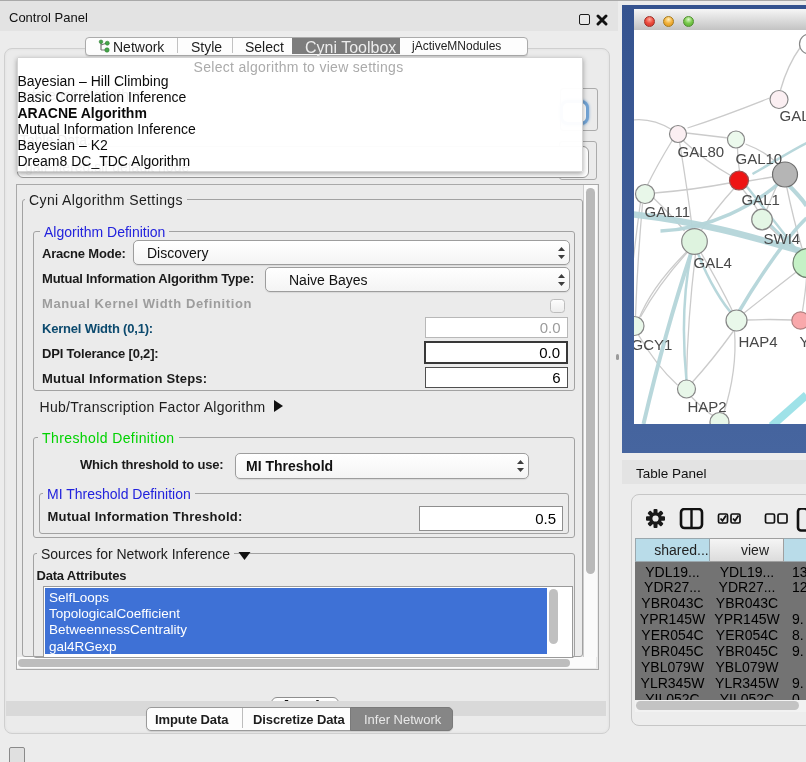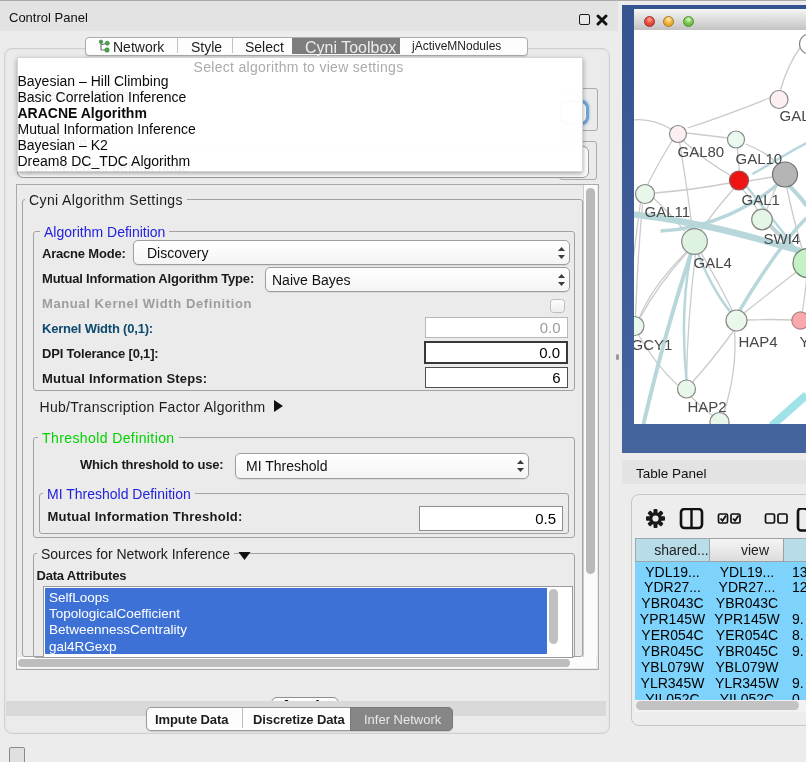--- a/index.html
+++ b/index.html
@@ -64,55 +64,55 @@
 <div class="lbl" style="left:42px;top:246px;">Aracne Mode:</div>
 <div class="combo" style="left:133px;top:240px;width:435px;height:23px;">
   <span class="ct">Discovery</span>
   <svg class="arr" viewBox="0 0 9 14">
       <path d="M1 5 L4.5 1 L8 5 Z M1 9 L4.5 13 L8 9 Z" fill="#3d3d3d"></path>
     </svg>
 </div>
 
 <div class="lbl" style="left:42px;top:271px;">Mutual Information Algorithm Type:</div>
 <div class="combo" style="left:265px;top:267px;width:303px;height:23px;">
-  <span class="ct" style="left:6px;">Naive Bayes</span>
+  <span class="ct" style="left:23px;">Naive Bayes</span>
   <svg class="arr" viewBox="0 0 9 14">
       <path d="M1 5 L4.5 1 L8 5 Z M1 9 L4.5 13 L8 9 Z" fill="#3d3d3d"></path>
     </svg>
 </div>
 
 <div class="lbl" style="left:42px;top:296px;color:#9d9d9d;letter-spacing:0.6px;">Manual Kernel Width Definition</div>
 <div class="abs" style="left:550px;top:298.5px;width:13px;height:12px;border:1px solid #bdbdbd;border-radius:3.5px;background:linear-gradient(#fdfdfd,#ededed);"></div>
 
 <div class="lbl" style="left:42px;top:321px;color:#0c4a6e;">Kernel Width (0,1):</div>
 <div class="field" style="left:424.5px;top:316.5px;width:141px;height:19.5px;border:1px solid #b8b8b8;color:#9c9c9c;">
     <span class="fv">0.0</span>
   </div>
 
-<div class="lbl" style="left:42px;top:345.5px;">DPI Tolerance [0,1]:</div>
+<div class="lbl" style="left:42px;top:345.5px;">DPI Tolerance [0,2]:</div>
 <div class="field" style="left:424px;top:341px;width:140px;height:18.5px;border:2px solid #383838;color:#000;">
     <span class="fv">0.0</span>
   </div>
 
 <div class="lbl" style="left:42px;top:370.5px;letter-spacing:0.2px;">Mutual Information Steps:</div>
 <div class="field" style="left:424.5px;top:366.5px;width:141px;height:19.5px;border:1px solid #4f4f4f;color:#000;">
     <span class="fv">6</span>
   </div>
 
 <div class="plain" style="left:39.5px;top:399px;letter-spacing:0.3px;">Hub/Transcription Factor Algorithm</div>
 <svg class="abs" style="left:273px;top:399px;" width="11" height="14" viewBox="0 0 11 14">
     <path d="M1 1 L10 7 L1 13 Z" fill="#111"></path>
   </svg>
 
 <div class="gbox" style="left:33px;top:436.5px;width:540px;height:99px;"></div>
 <div class="gtitle" style="left:38px;top:429.5px;color:#00d200;letter-spacing:0.4px;">Threshold Definition</div>
 
 <div class="lbl" style="left:80px;top:457px;">Which threshold to use:</div>
 <div class="combo" style="left:235px;top:452.5px;width:292px;height:24px;">
-  <span class="ct" style="left:10px;">MI Threshold</span>
+  <span class="ct" style="left:10px;font-weight:bold;">MI Threshold</span>
   <svg class="arr" viewBox="0 0 9 14">
       <path d="M1 5 L4.5 1 L8 5 Z M1 9 L4.5 13 L8 9 Z" fill="#3d3d3d"></path>
     </svg>
 </div>
 
 <div class="gbox" style="left:38.5px;top:492.5px;width:528px;height:39px;"></div>
 <div class="gtitle" style="left:43px;top:485.5px;color:#2222dd;">MI Threshold Definition</div>
 
 <div class="lbl" style="left:47.5px;top:509px;letter-spacing:0.25px;">Mutual Information Threshold:</div>
 <div class="field" style="left:419px;top:506px;width:142px;height:22.5px;border:1px solid #8e8e8e;color:#000;">
@@ -268,21 +268,21 @@
       <rect x="120.5" y="6" width="9" height="9" rx="1.5"></rect>
       <rect x="133" y="6" width="9" height="9" rx="1.5"></rect>
     </g>
     <path d="M75.5 10.5 L77.5 12.8 L81 7.5" fill="none" stroke="#111" stroke-width="1.8"></path>
     <path d="M88 10.5 L90 12.8 L93.5 7.5" fill="none" stroke="#111" stroke-width="1.8"></path>
     <rect x="153" y="0.5" width="15" height="22" rx="3" fill="none" stroke="#111" stroke-width="2.6"></rect>
     <path d="M160 0.5 L166 6" stroke="#111" stroke-width="2"></path>
   </g>
 </svg>
 
-<div class="abs" style="left:635px;top:538px;width:171px;height:174px;background:#7dd3fc;overflow:hidden;">
+<div class="abs" style="left:635px;top:538px;width:171px;height:174px;background:#737373;overflow:hidden;">
   <div class="abs" style="left:0;top:0;width:75px;height:24px;background:#b9dce9;border:1px solid #9aa7ad;border-width:1px 1px 1px 1px;box-sizing:border-box;"></div>
   <div class="abs" style="left:75px;top:0;width:74px;height:24px;background:linear-gradient(#f5f5f5,#dcdcdc);border:1px solid #9f9f9f;border-left:none;box-sizing:border-box;"></div>
   <div class="abs" style="left:149px;top:0;width:40px;height:24px;background:#b9dce9;border:1px solid #9aa7ad;border-left:none;box-sizing:border-box;"></div>
   <div class="abs" style="left:9px;top:0;width:75px;height:24px;text-align:center;font-size:14px;color:#222;line-height:24px;">shared...</div>
   <div class="abs" style="left:83px;top:0;width:74px;height:24px;text-align:center;font-size:14px;color:#222;line-height:24px;">view</div>
   <div class="abs" style="left:0;top:26.5px;width:75px;text-align:center;font-size:14px;color:#000;line-height:15.9px;">YDL19...<br>YDR27...<br>YBR043C<br>YPR145W<br>YER054C<br>YBR045C<br>YBL079W<br>YLR345W<br>YIL052C</div>
   <div class="abs" style="left:75px;top:26.5px;width:74px;text-align:center;font-size:14px;color:#000;line-height:15.9px;">YDL19...<br>YDR27...<br>YBR043C<br>YPR145W<br>YER054C<br>YBR045C<br>YBL079W<br>YLR345W<br>YIL052C</div>
   <div class="abs" style="left:157px;top:26.5px;width:49px;text-align:left;font-size:14px;color:#000;line-height:15.9px;">13<br>12<br>&nbsp;<br>9.<br>8.<br>9.<br>&nbsp;<br>9.<br>0.</div>
   <div class="abs" style="left:0;top:162px;width:171px;height:12px;background:#f2f2f2;"></div>
   <div class="abs" style="left:1px;top:163px;width:163px;height:8.5px;border-radius:5px;background:#c3c3c3;"></div>

